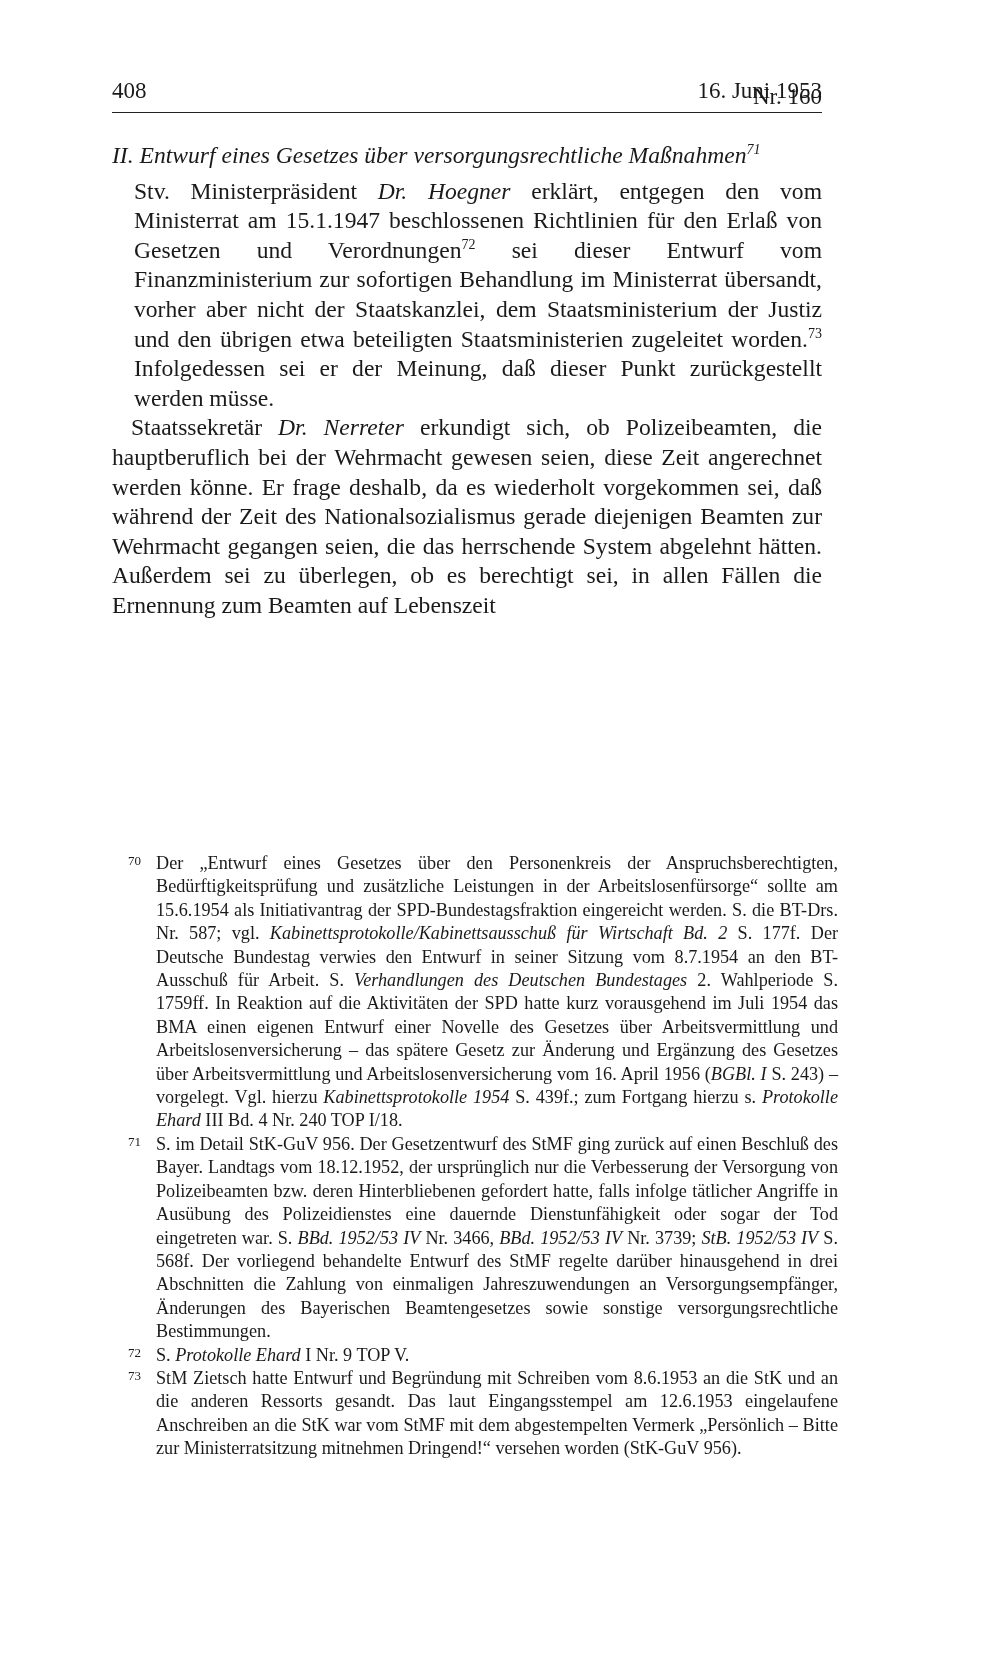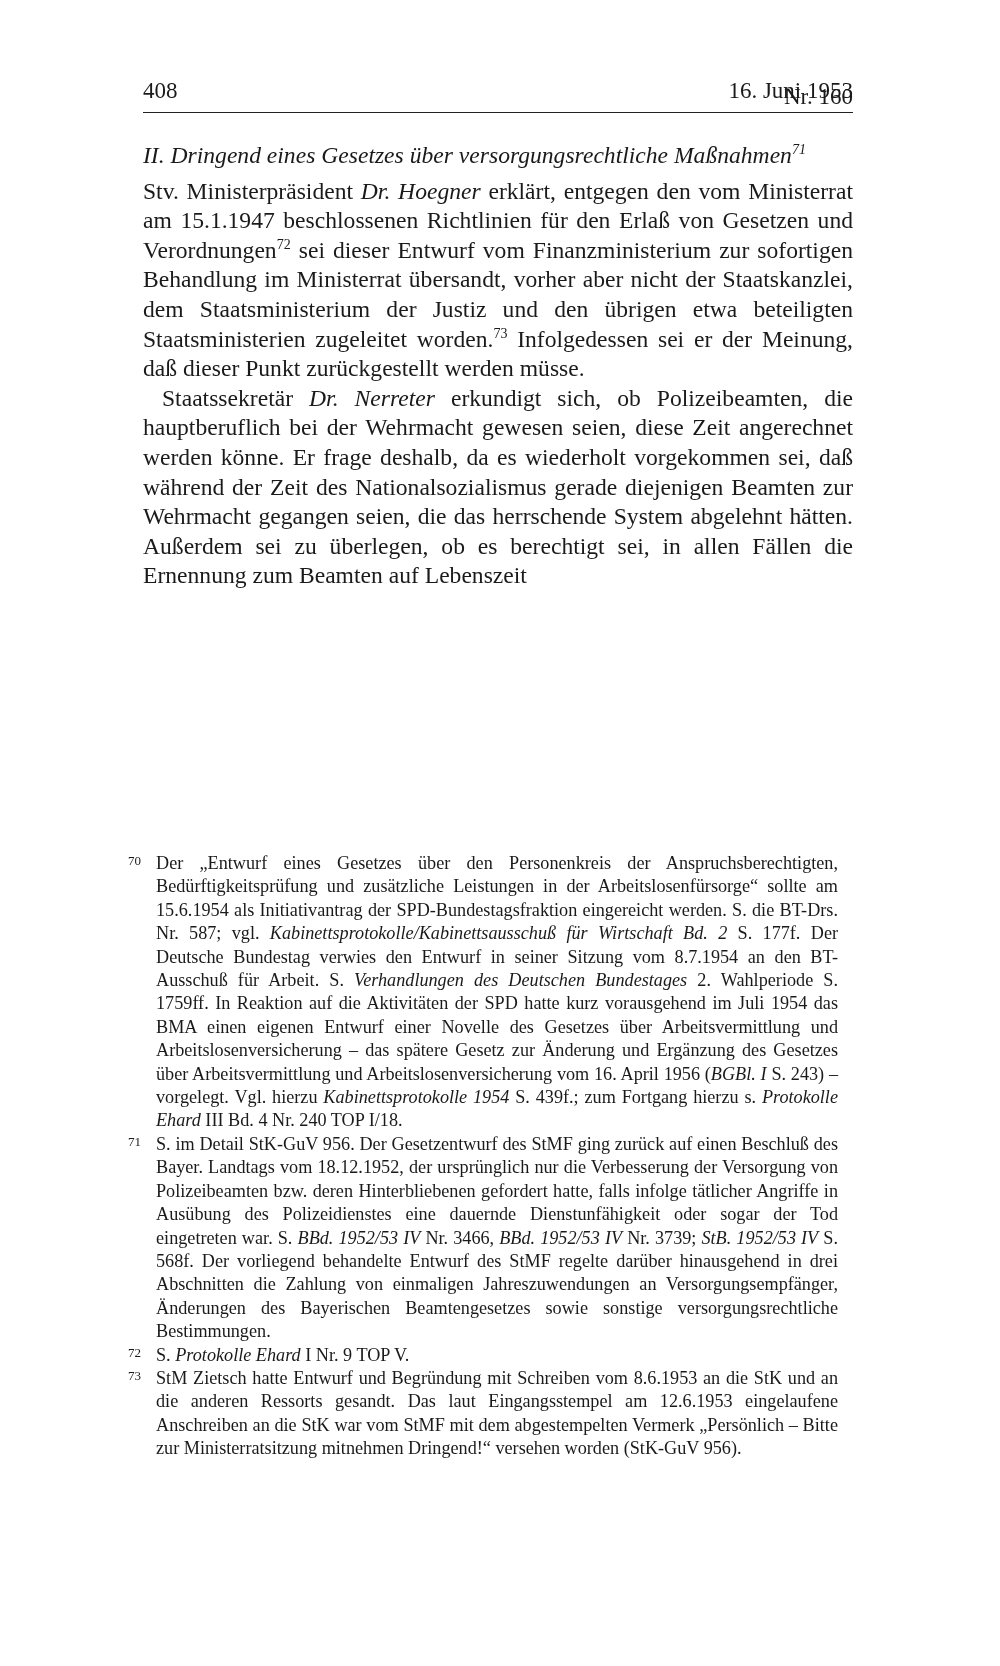--- a/index.html
+++ b/index.html
@@ -1,45 +1,45 @@
 <!DOCTYPE html>
 <html><head>
 <meta charset="utf-8">
 <style>
   html, body { margin: 0; padding: 0; background: #ffffff; }
   body { width: 1000px; height: 1666px; position: relative; overflow: hidden;
          font-family: "Liberation Serif", "DejaVu Serif", serif; color: #1a1a1a; }
-  .page { position: absolute; left: 143px; top: 78px; width: 710px; }
+  .page { position: absolute; left: 112px; top: 78px; width: 710px; }
   .header { position: relative; height: 34px; border-bottom: 1px solid #222; font-size: 23px; }
   .header .left { position: absolute; left: 0; top: 0; }
   .header .center { position: absolute; left: 0; right: 0; top: 0; text-align: right; }
   .header .right { position: absolute; right: 0; top: 0; margin-top: 6px; }
   .body-text { margin-top: 28px; font-size: 23.6px; line-height: 29.6px; text-align: justify; }
   .body-text p { margin: 0; text-indent: 19px; }
-  .body-text p.noindent { text-indent: 0; }
+  .body-text p.noindent { text-indent: 0; margin-left: 22px; }
   .heading { font-style: italic; margin: 10px 0 6px 0; font-size: 23.6px; }
   sup { font-size: 14px; vertical-align: 9px; line-height: 0; }
   i { font-style: italic; }
   .footnotes { position: absolute; left: 128px; top: 852px; width: 710px; font-size: 18.2px; line-height: 23.4px; }
   .fn { position: relative; padding-left: 28px; text-align: justify; }
   .fn .num { position: absolute; left: 0; top: 0; font-size: 13px; line-height: 18px; }
 </style>
 </head>
 <body>
 
 <div class="page">
   <div class="header">
     <span class="left">408</span>
     <span class="center">16. Juni 1953</span>
     <span class="right">Nr. 160</span>
   </div>
 
   <div class="body-text">
 
-    <div class="heading"><span>II. Dringend eines Gesetzes über versorgungsrechtliche Maßnahmen</span><sup>71</sup></div>
+    <div class="heading"><span>II. Entwurf eines Gesetzes über versorgungsrechtliche Maßnahmen</span><sup>71</sup></div>
 
     <p class="noindent"><span>Stv. Ministerpräsident </span><i>Dr. Hoegner</i><span> erklärt, entgegen den vom Ministerrat am 15.1.1947 beschlossenen Richtlinien für den Erlaß von Gesetzen und Verordnungen</span><sup>72</sup><span> sei dieser Entwurf vom Finanzministerium zur sofortigen Behandlung im Ministerrat übersandt, vorher aber nicht der Staatskanzlei, dem Staatsministerium der Justiz und den übrigen etwa beteiligten Staatsministerien zugeleitet worden.</span><sup>73</sup><span> Infolgedessen sei er der Meinung, daß dieser Punkt zurückgestellt werden müsse.</span></p>
 
 
 
     <p><span>Staatssekretär </span><i>Dr. Nerreter</i><span> erkundigt sich, ob Polizeibeamten, die hauptberuflich bei der Wehrmacht gewesen seien, diese Zeit angerechnet werden könne. Er frage deshalb, da es wiederholt vorgekommen sei, daß während der Zeit des Nationalsozialismus gerade diejenigen Beamten zur Wehrmacht gegangen seien, die das herrschende System abgelehnt hätten. Außerdem sei zu überlegen, ob es berechtigt sei, in allen Fällen die Ernennung zum Beamten auf Lebenszeit</span></p>
   </div>
 </div>
 
 <div class="footnotes" id="footnotes">

